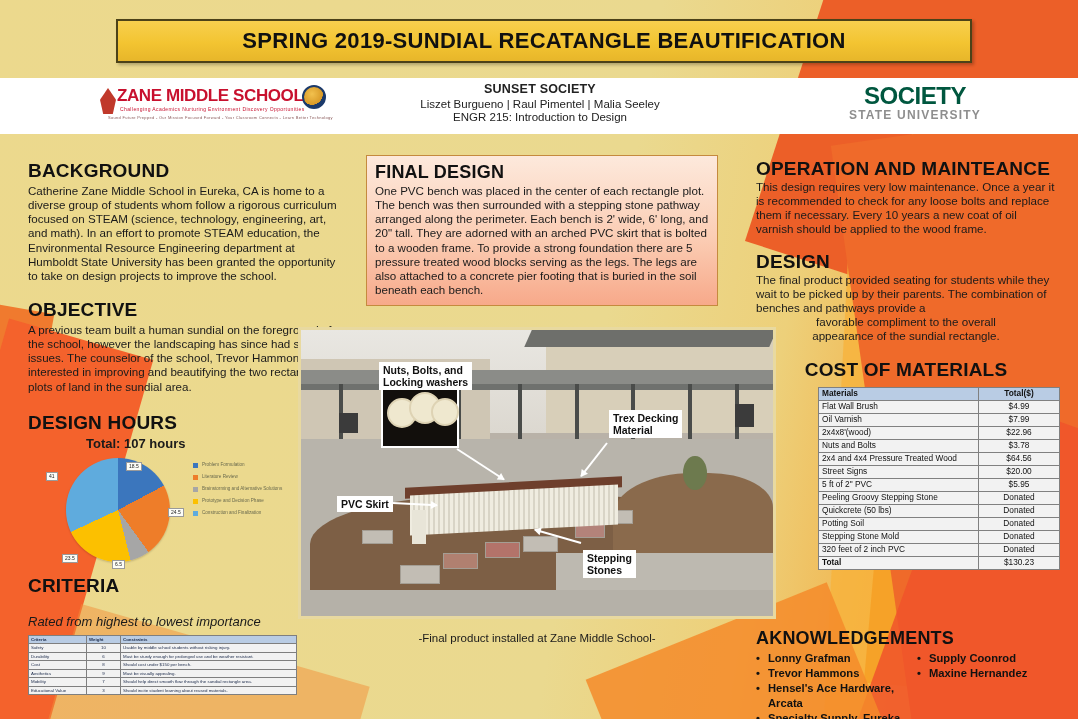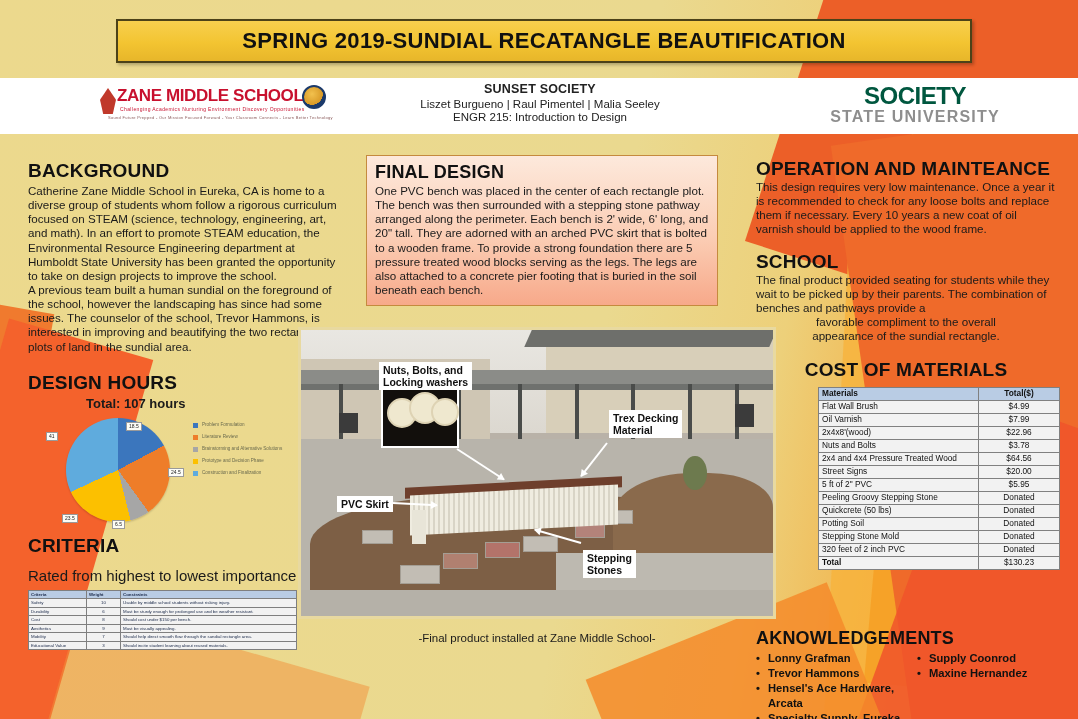--- a/index.html
+++ b/index.html
@@ -102,21 +102,21 @@
     letter-spacing:.3px;white-space:nowrap;
   }
   .center-credit{
     position:absolute;left:380px;top:82px;width:320px;text-align:center;color:#222;
   }
   .center-credit .soc{font-size:12.5px;font-weight:bold;letter-spacing:.2px;}
   .center-credit .names{font-size:11.5px;margin-top:2px;}
   .center-credit .course{font-size:11.5px;margin-top:1px;}
   .hsu{position:absolute;left:815px;top:82px;text-align:center;width:200px;}
   .hsu .h1{font-size:24px;font-weight:bold;color:#00573f;letter-spacing:-.5px;}
-  .hsu .h2{font-size:16px;font-weight:bold;color:#8e8e8e;letter-spacing:1.2px;margin-top:-2px;}
+  .hsu .h2{font-size:12px;font-weight:bold;color:#8e8e8e;letter-spacing:1.2px;margin-top:-2px;}
 
   
   .h-sec{
     font-size:19px;font-weight:bold;color:#111;letter-spacing:.2px;
     font-family:"Liberation Sans", sans-serif;
   }
   .body-txt{
     font-size:11.6px;color:#1a1a1a;line-height:1.22;
     font-family:"Liberation Sans", sans-serif;
   }
@@ -144,21 +144,21 @@
   .pie-lab{
     position:absolute;background:#fdfdf7;border:1px solid #9a9a9a;
     font-size:5px;color:#222;padding:1px 2px;line-height:1;
   }
   .legend{position:absolute;left:165px;top:26px;width:130px;}
   .legend-item{display:flex;align-items:flex-start;margin-bottom:6px;}
   .legend-sw{width:5px;height:5px;margin-top:1px;margin-right:4px;flex:none;}
   .legend-tx{font-size:4.6px;color:#6b6b4e;line-height:1.35;}
 
   #criteria-heading{margin-top:4px;}
-  .criteria-sub{font-size:15px;color:#1a1a1a;margin-top:10px;}
+  .criteria-sub{font-size:13px;color:#1a1a1a;margin-top:17px;font-style:italic;}
   table.crit{
     border-collapse:collapse;width:268px;margin-top:6px;
     background:#f2f2f2;table-layout:fixed;
   }
   table.crit th,table.crit td{
     border:1px solid #7f7f7f;font-size:4.4px;color:#1b2a4a;
     padding:1px 2px;line-height:1.25;vertical-align:top;text-align:left;
   }
   table.crit th{background:#b9cce4;font-weight:bold;}
   table.crit td.w{text-align:center;}
@@ -288,20 +288,21 @@
   <div class="hsu">
     <div class="h1">SOCIETY</div>
     <div class="h2">STATE UNIVERSITY</div>
   </div>
 
   <div class="col-left">
 
     <div class="h-sec" id="background-heading">BACKGROUND</div>
     <div class="body-txt">Catherine Zane Middle School in Eureka, CA is home to a diverse group of students whom follow a rigorous curriculum focused on STEAM (science, technology, engineering, art, and math). In an effort to promote STEAM education, the Environmental Resource Engineering department at Humboldt State University has been granted the opportunity to take on design projects to improve the school.</div>
 
+    <div class="h-sec" id="objective-heading">OBJECTIVE</div>
     <div class="body-txt">A previous team built a human sundial on the  foreground of the school, however the landscaping has since had some issues. The counselor of the school, Trevor Hammons, is interested in improving and beautifying the two rectangular plots of land in the sundial area.</div>
 
     <div class="h-sec" id="design-hours-heading">DESIGN HOURS</div>
 
     <div class="pie-wrap">
       <div class="pie-total">Total: 107 hours</div>
       <div class="pie"></div>
 
       <div class="pie-lab" style="left:98px;top:26px;">18.5</div>
       <div class="pie-lab" style="left:140px;top:72px;">24.5</div>
@@ -444,21 +445,21 @@
     <div class="arrow" style="left:92px;top:172px;width:44px;transform:rotate(3deg);"></div>
     <div class="arrow" style="left:280px;top:212px;width:48px;transform:rotate(196deg);"></div>
   </div>
 
   <div class="photo-cap">-Final product installed at Zane Middle School-</div>
 
   <div class="col-right">
     <div class="h-sec">OPERATION AND MAINTEANCE</div>
     <div class="body-txt"> This design requires very low maintenance. Once a year it is recommended to check for any loose bolts and replace them if necessary.  Every 10 years a new coat of oil varnish should be applied to the wood frame.</div>
 
-    <div class="h-sec" id="results-heading">SCHOOL</div>
+    <div class="h-sec" id="results-heading">DESIGN</div>
     <div class="body-txt results-txt">
       <p>The final product provided seating for students while they wait to be picked up by their parents. The combination of benches and pathways provide a</p>
       <p class="res-ind">favorable compliment to the overall</p>
       <p class="res-ind">appearance of the sundial rectangle.</p>
     </div>
 
     <div class="h-sec" id="cost-heading">COST OF MATERIALS</div>
     <table class="cost">
       <thead>
         <tr>

